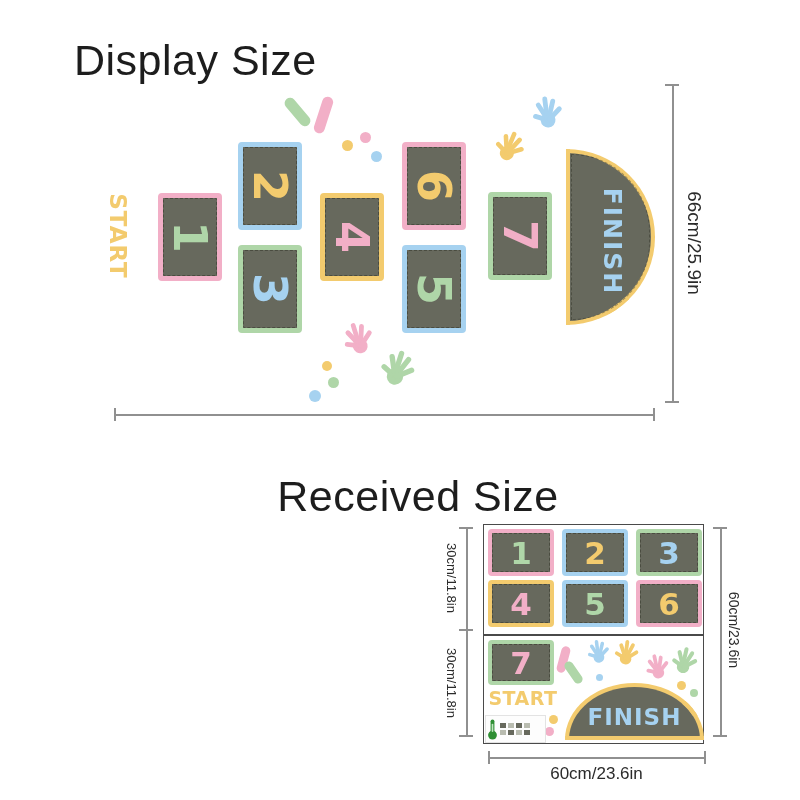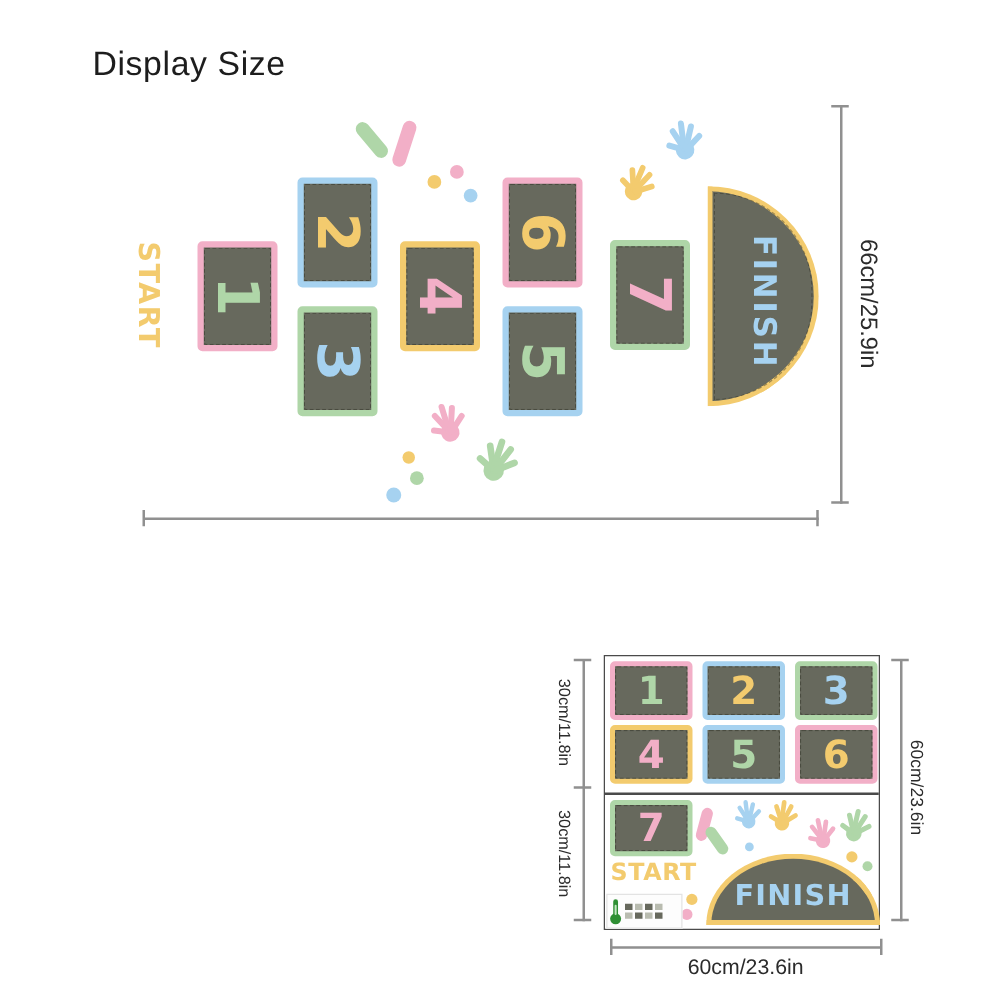--- a/index.html
+++ b/index.html
@@ -10,21 +10,21 @@
     --tile:#67695D;
     --dim:#909090;
     --ink:#1d1d1d;
   }
   html,body{margin:0;padding:0;}
   body{width:800px;height:800px;background:#ffffff;font-family:"Liberation Sans",sans-serif;overflow:hidden;}
   .stage{position:relative;width:800px;height:800px;background:#fff;}
   .abs{position:absolute;}
 
   
-  .h-main{font-size:27px;color:var(--ink);letter-spacing:.5px;}
+  .h-main{font-size:43px;color:var(--ink);letter-spacing:.5px;}
 
   
   .tile{position:absolute;background:var(--tile);box-sizing:border-box;border-radius:4px;}
   .tile::after{content:"";position:absolute;inset:0;border:1px dashed rgba(40,42,30,.45);border-radius:2px;}
   .b-pink{border:5px solid var(--pink);}
   .b-blue{border:5px solid var(--blue);}
   .b-green{border:5px solid var(--green);}
   .b-yellow{border:5px solid var(--yellow);}
   .tile .num{position:absolute;inset:0;display:flex;align-items:center;justify-content:center;
     font-family:"DejaVu Sans",sans-serif;font-weight:bold;}
@@ -150,20 +150,21 @@
 
   <div class="dline" style="left:672px;top:85px;width:2px;height:318px;"></div>
   <div class="dline" style="left:665px;top:84px;width:14px;height:2px;"></div>
   <div class="dline" style="left:665px;top:401px;width:14px;height:2px;"></div>
   <div class="dlabel v" style="left:635px;top:233px;width:120px;height:20px;font-size:19px;">66cm/25.9in</div>
 
   <div class="dline" style="left:115px;top:414px;width:540px;height:2px;"></div>
   <div class="dline" style="left:114px;top:408px;width:2px;height:13px;"></div>
   <div class="dline" style="left:653px;top:408px;width:2px;height:13px;"></div>
 
+  <div class="abs h-main" style="left:268px;top:472px;width:300px;text-align:center;">Received Size</div>
 
   <div class="sheet">
     <div class="divider"></div>
 
     <div class="tile b-pink rt" style="left:4px;top:4px;width:66px;height:47px;">
         <span class="num r-num n-green">1</span>
       </div>
     <div class="tile b-blue rt" style="left:78px;top:4px;width:66px;height:47px;">
         <span class="num r-num n-yellow">2</span>
       </div>

